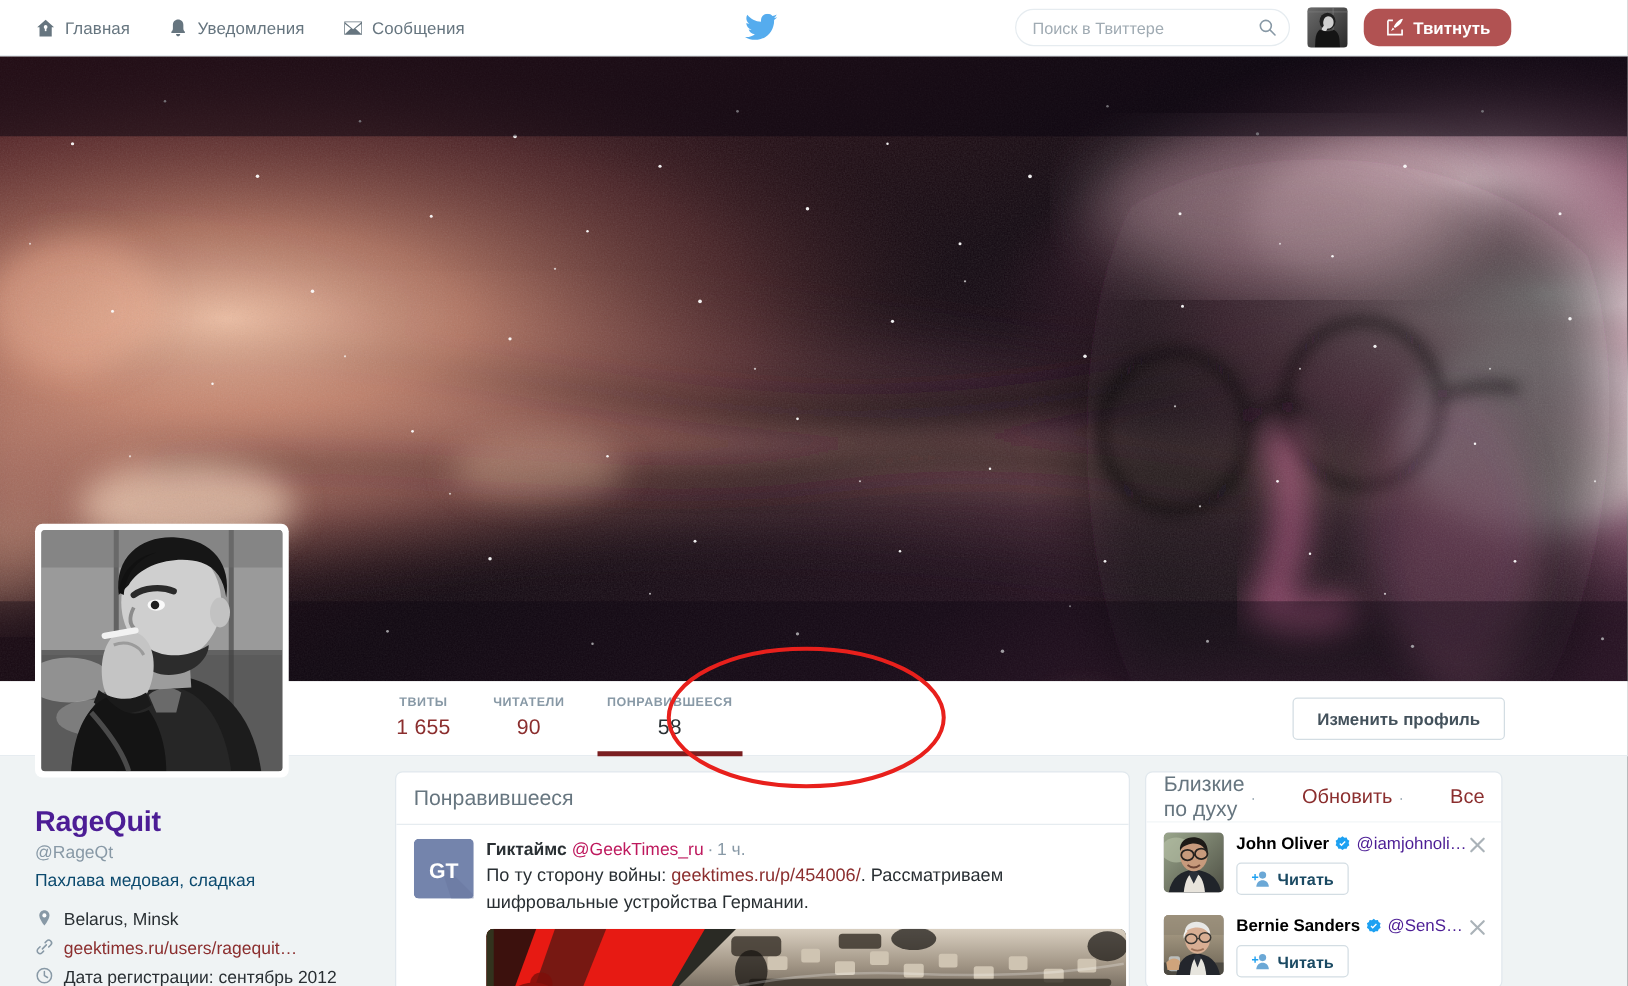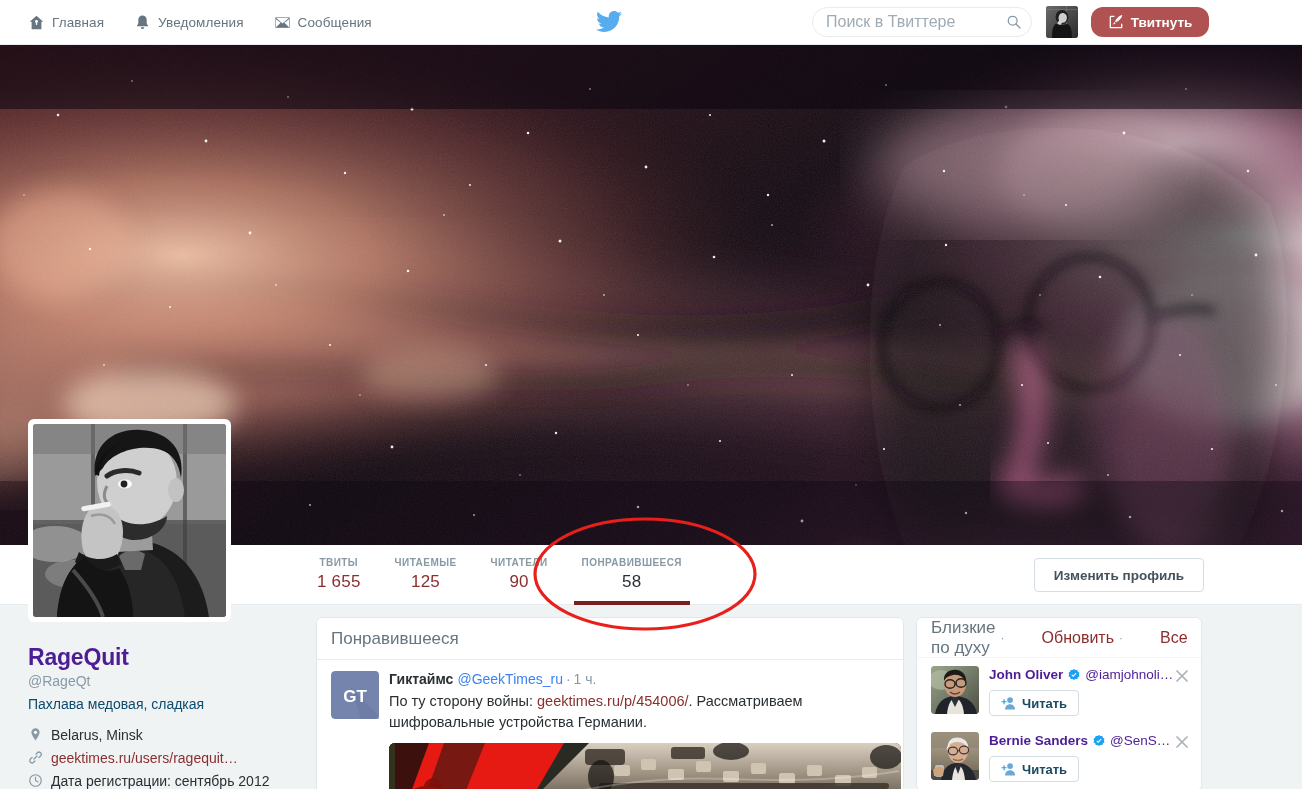--- a/index.html
+++ b/index.html
@@ -32,21 +32,21 @@
 
   #search-box {
     position: absolute; left: 812px; top: 7px;
     width: 220px; height: 30px;
     background: #fff; border: 1px solid #e6ecf0;
     border-radius: 16px;
   }
   #search-input {
     position: absolute; left: 13px; top: 0;
     width: 175px; height: 28px; border: none; outline: none;
-    font-size: 16px; color: #8899a6; background: transparent;
+    font-size: 13px; color: #8899a6; background: transparent;
     font-family: "Liberation Sans", sans-serif;
   }
   #search-input::placeholder { color: #a0abb3; }
   #search-icon { position: absolute; right: 9px; top: 6px; width: 16px; height: 16px; cursor: pointer; }
 
   #nav-avatar {
     position: absolute; left: 1046px; top: 6px;
     width: 32px; height: 32px; border-radius: 3px;
     overflow: hidden; cursor: pointer;
     background: #555;
@@ -140,21 +140,21 @@
     font-size: 17px; color: #66757f;
   }
   .tweet { padding: 10px 14px 0 14px; position: relative; }
   #gt-avatar {
     position: absolute; left: 14px; top: 11px;
     width: 68px; height: 48px; border-radius: 4px; overflow: hidden;
   }
   .tweet-body { margin-left: 58px; }
   .tweet-head { font-size: 14px; line-height: 19px; white-space: nowrap; }
   .tweet-head .nm { font-weight: bold; color: #292f33; cursor: pointer; }
-  .tweet-head .hnd { color: #3b82f6; margin-left: 4px; }
+  .tweet-head .hnd { color: #be185d; margin-left: 4px; }
   .tweet-head .sep { color: #8899a6; margin: 0 3px; }
   .tweet-head .tm { color: #8899a6; cursor: pointer; }
   .tweet-text { font-size: 14.5px; line-height: 21px; color: #292f33; margin-top: 2px; }
   .tweet-text a { color: #8b2e2e; text-decoration: none; cursor: pointer; }
   #tweet-media {
     margin: 10px 0 0 58px; height: 60px; width: 512px;
     border-radius: 6px 6px 0 0; overflow: hidden;
   }
 
   
@@ -168,21 +168,21 @@
     height: 40px; display: flex; align-items: center;
     padding: 0 14px; gap: 5px; border-bottom: 1px solid #f2f6f8;
   }
   #wtf-header .ttl { font-size: 17px; color: #66757f; }
   #wtf-header .dot { color: #8899a6; font-size: 12px; }
   #wtf-header .lnk { font-size: 16px; color: #8b2e2e; cursor: pointer; text-decoration: none; margin-left: 32px; }
   .wtf-item { position: relative; padding: 8px 14px 8px 14px; display: flex; gap: 10px; }
   .wtf-ava { width: 48px; height: 48px; border-radius: 4px; overflow: hidden; flex: 0 0 48px; background: #999; }
   .wtf-info { flex: 1; min-width: 0; }
   .wtf-names { display: flex; align-items: center; gap: 4px; font-size: 13.5px; line-height: 18px; white-space: nowrap; }
-  .wtf-names .nm { font-weight: bold; color: #4c1d95; cursor: pointer; }
+  .wtf-names .nm { font-weight: bold; color: #000000; cursor: pointer; }
   .wtf-names .hnd { color: #4c1d95; overflow: hidden; text-overflow: ellipsis; }
   .verified { width: 14px; height: 14px; flex: 0 0 14px; display: block; }
   .follow-btn {
     margin-top: 6px; height: 26px; padding: 0 11px;
     background: #fff; border: 1px solid #d3dde3; border-radius: 4px;
     display: inline-flex; align-items: center; gap: 6px;
     font-size: 13px; font-weight: bold; color: #1b4a63; cursor: pointer;
     font-family: "Liberation Sans", sans-serif;
   }
   .follow-btn .ic { width: 15px; height: 14px; display: block; }
@@ -490,24 +490,20 @@
 </div>
 
 <div id="statsbar">
   <div id="stats-group">
 
     <div class="stat">
       <div class="k">ТВИТЫ</div>
       <div class="v">1 655</div>
     </div>
 
-    <div class="stat">
-      <div class="k">ЧИТАЕМЫЕ</div>
-      <div class="v">125</div>
-    </div>
 
     <div class="stat">
       <div class="k">ЧИТАТЕЛИ</div>
       <div class="v">90</div>
     </div>
 
     <div class="stat active">
       <div class="k">ПОНРАВИВШЕЕСЯ</div>
       <div class="v">58</div>
     </div>

